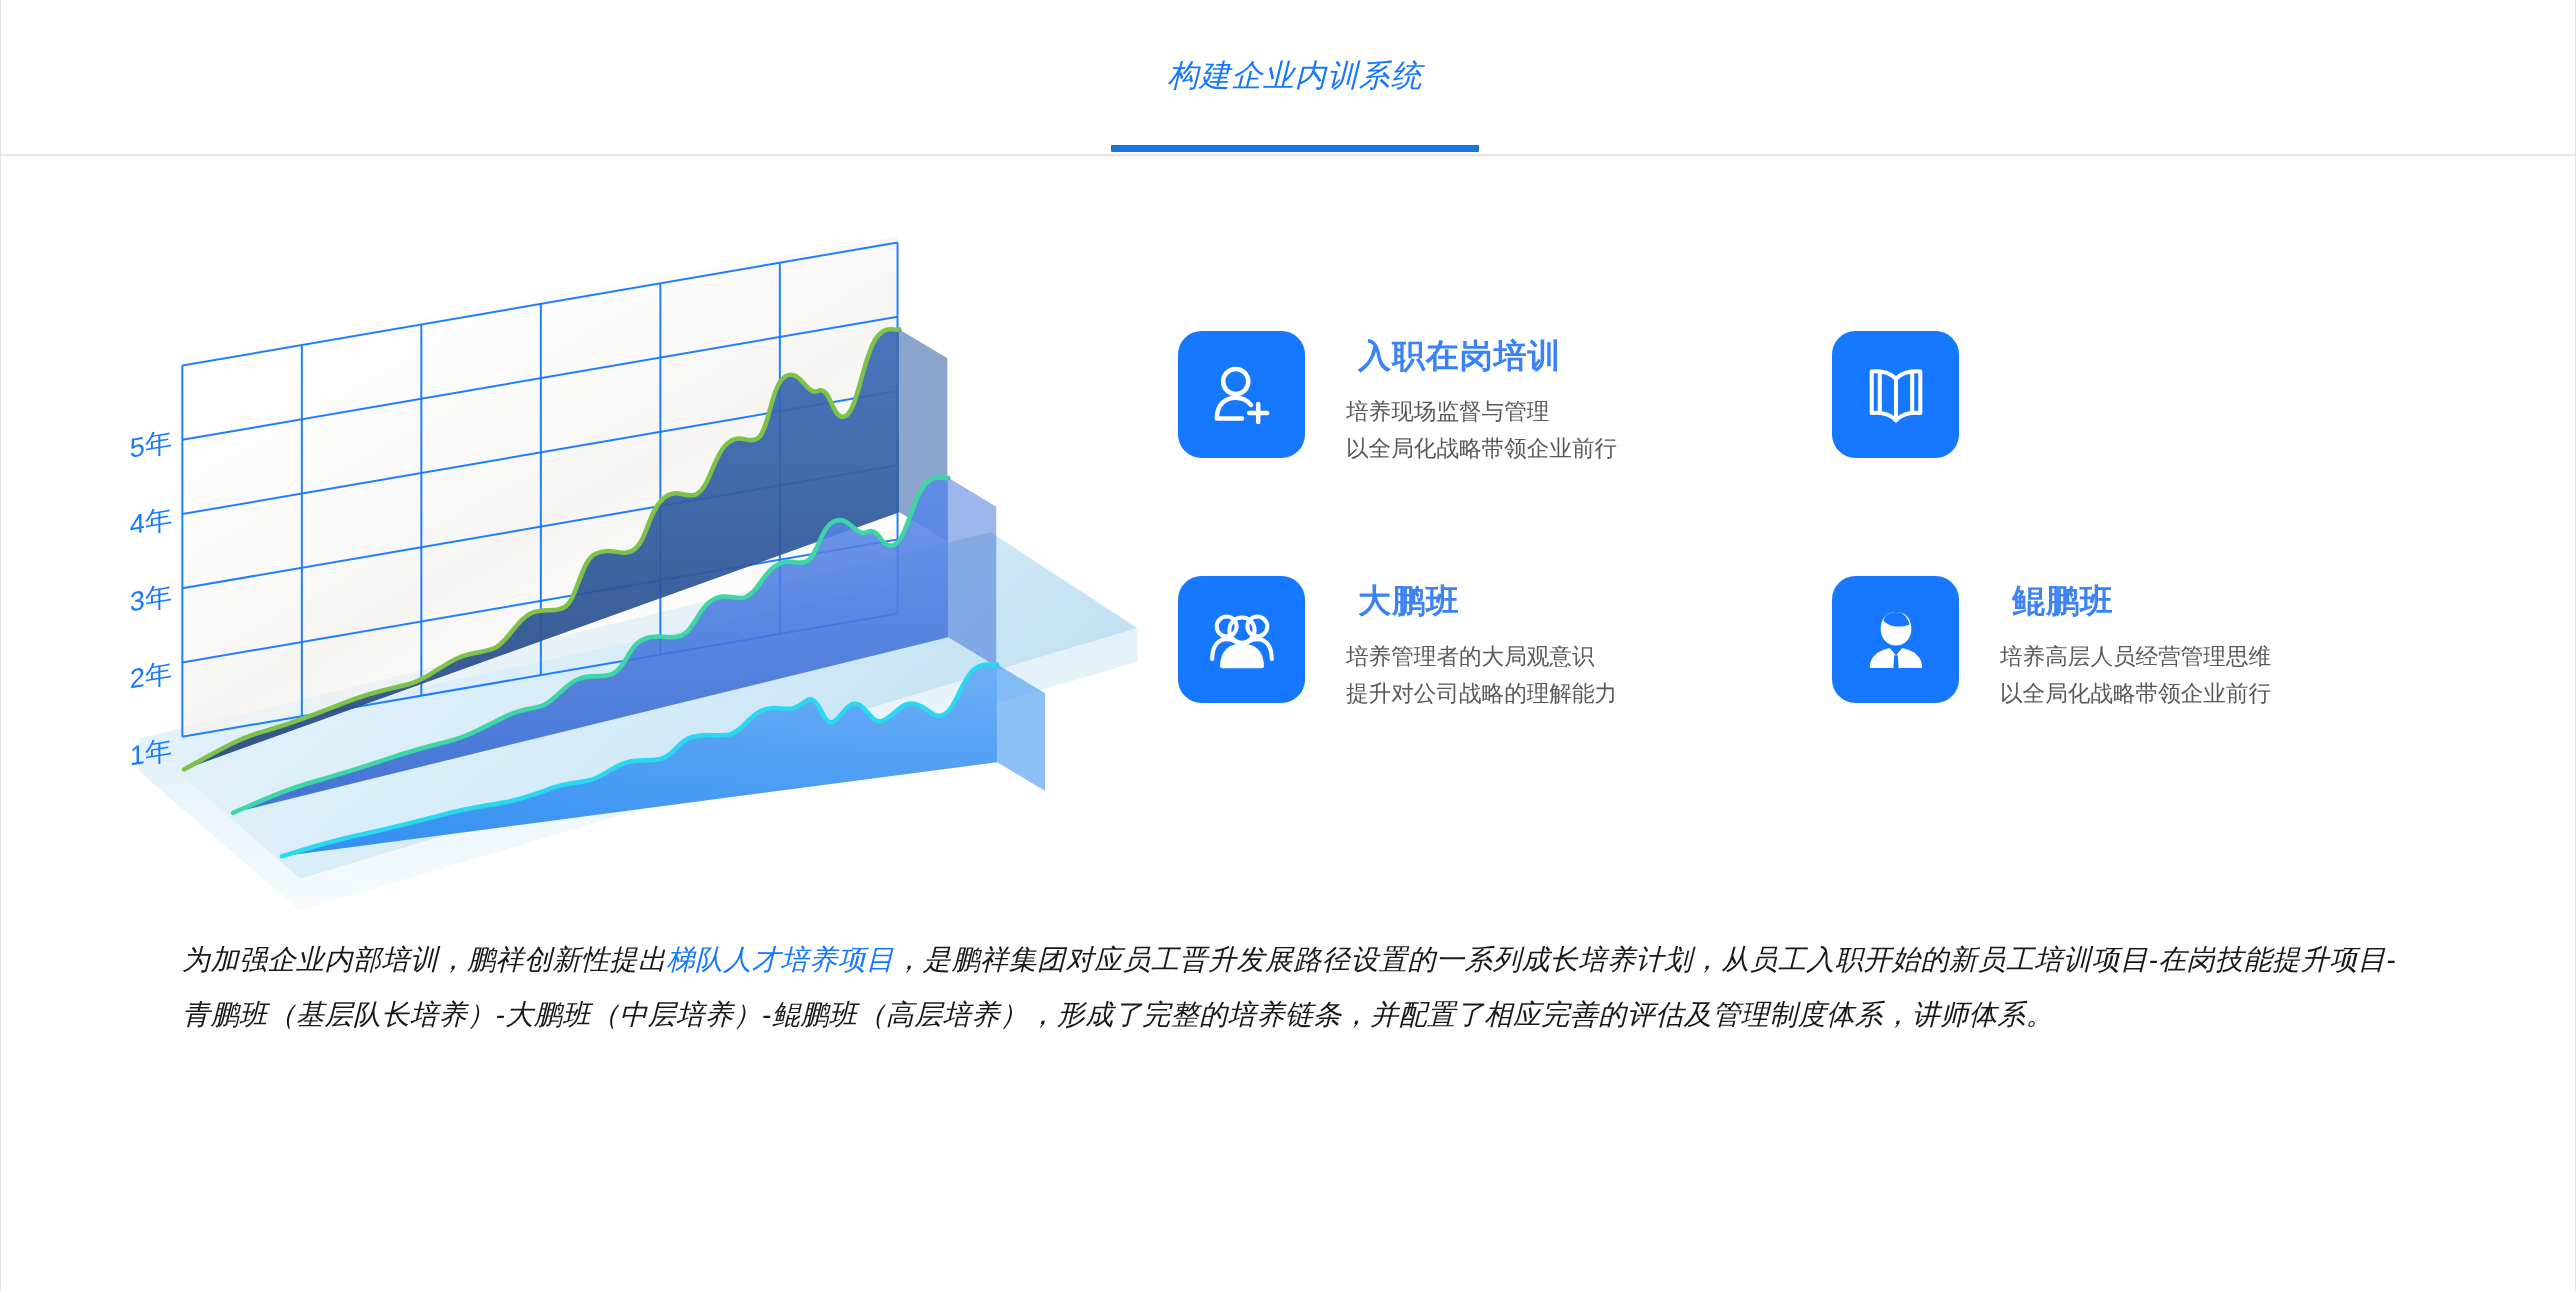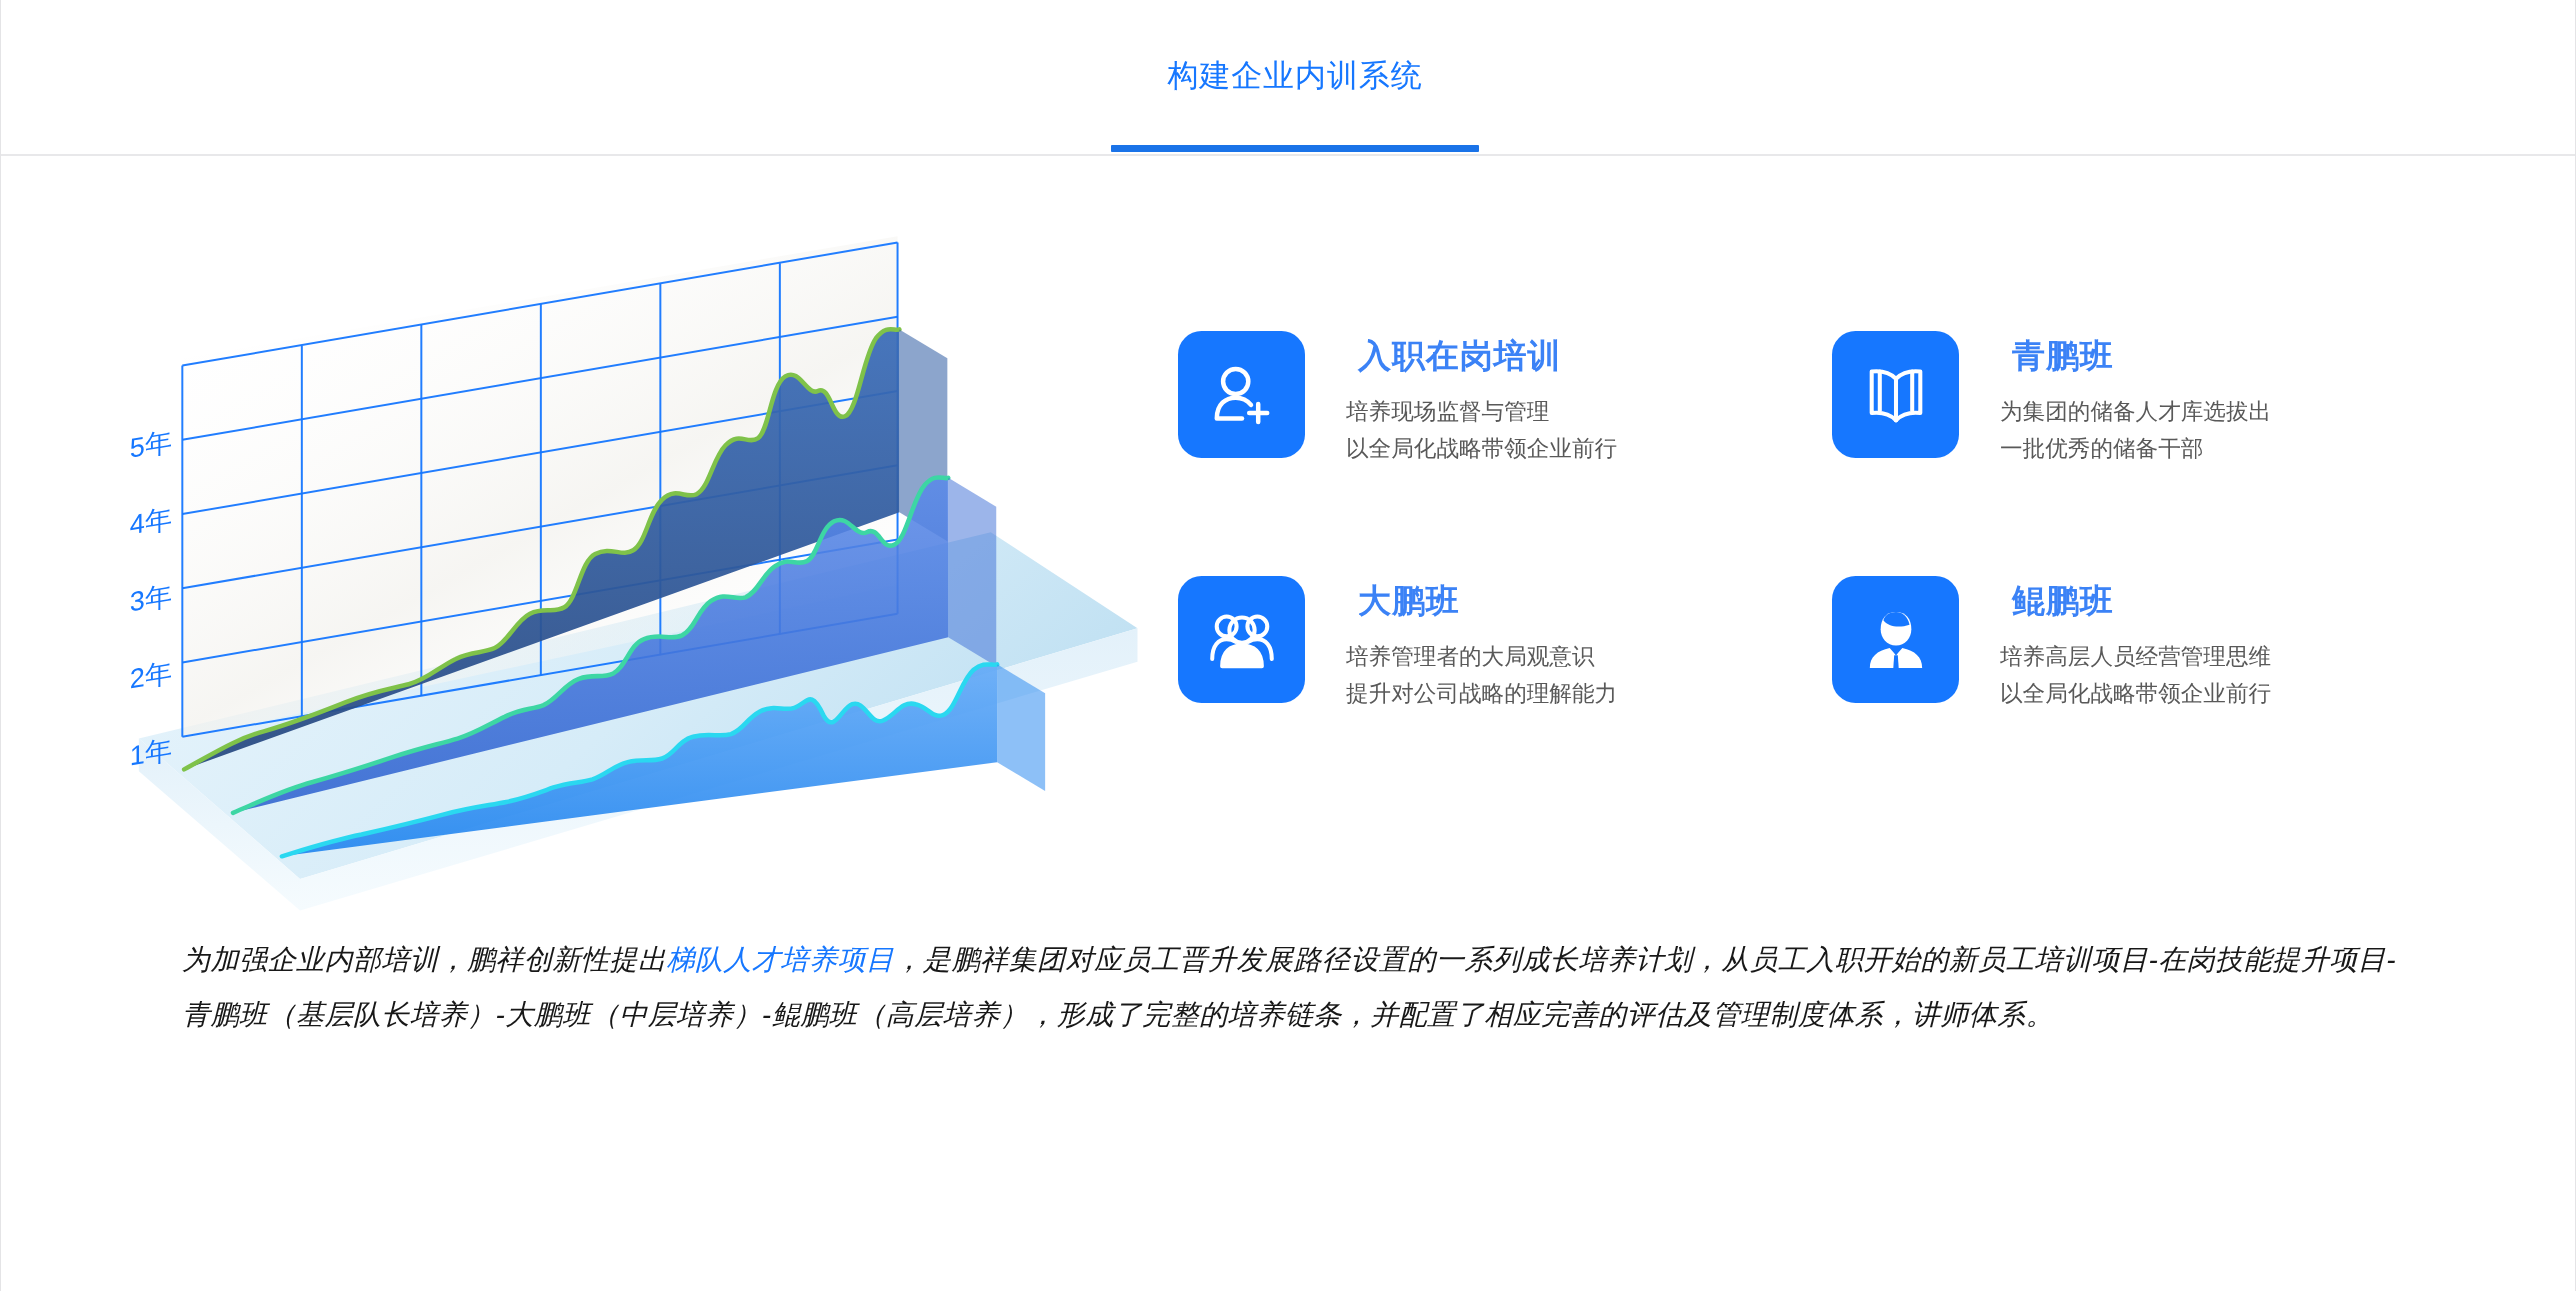--- a/index.html
+++ b/index.html
@@ -37,20 +37,21 @@
     position: absolute;
     left: 1110px;
     top: 0;
     width: 368px;
     height: 156px;
     display: flex;
     align-items: center;
     justify-content: center;
     box-sizing: border-box;
     cursor: pointer;
+    font-style: italic;
   }
   .tab-label {
     font-size: 31px;
     color: #1677ff;
     letter-spacing: 0.9px;
     line-height: 1;
     padding-bottom: 5.4px;
   }
   .tab-underline {
     position: absolute;
@@ -371,27 +372,20 @@
     <div class="card c1">
       <div class="card-icon">
         <svg width="72" height="72" viewBox="0 0 80 80" fill="none" stroke="#ffffff" stroke-width="4.5" stroke-linecap="round" stroke-linejoin="round">
           <path d="M40 22 C33 15 22 13 13 14 L13 60 C22 59 33 61 40 68"></path>
           <path d="M40 22 C47 15 58 13 67 14 L67 60 C58 59 47 61 40 68"></path>
           <path d="M40 22 L40 68"></path>
           <path d="M22 14 L22 57"></path>
           <path d="M58 14 L58 57"></path>
         </svg>
       </div>
-      <div class="card-body">
-        <div class="card-title">青鹏班</div>
-        <div class="card-desc">
-          <div>为集团的储备人才库选拔出</div>
-          <div>一批优秀的储备干部</div>
-        </div>
-      </div>
     </div>
 
     <div class="card c3">
       <div class="card-icon">
         <svg width="74" height="74" viewBox="0 0 82 82" fill="none">
           <path d="M41 10 C30 10 24 18 24 29 C24 39 31 47 41 47 C51 47 58 39 58 29 C58 18 52 10 41 10 Z" fill="#ffffff"></path>
           <path d="M27 19 C32 26 44 28 56 24 C54 15 48 10 41 10 C34 10 29 13 27 19 Z" fill="#1677ff"></path>
           <path d="M34 50 L41 58 L48 50 C62 53 70 60 70 72 L12 72 C12 60 20 53 34 50 Z" fill="#ffffff"></path>
           <path d="M41 58 L36 50 L46 50 L41 58 Z" fill="#1677ff"></path>
           <path d="M39 58 L43 58 L44 72 L38 72 Z" fill="#1677ff"></path>

